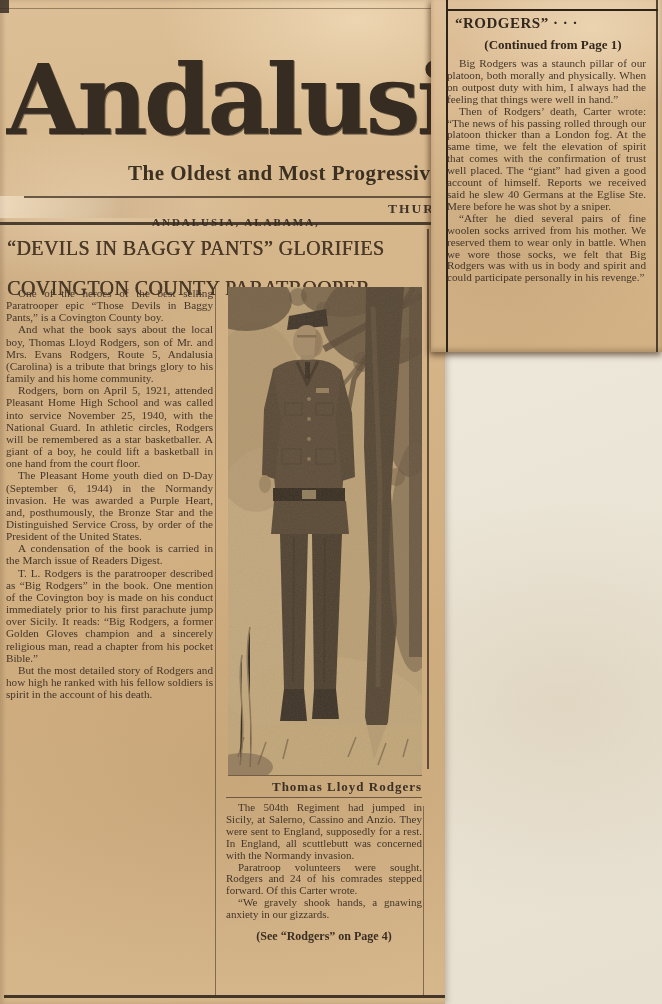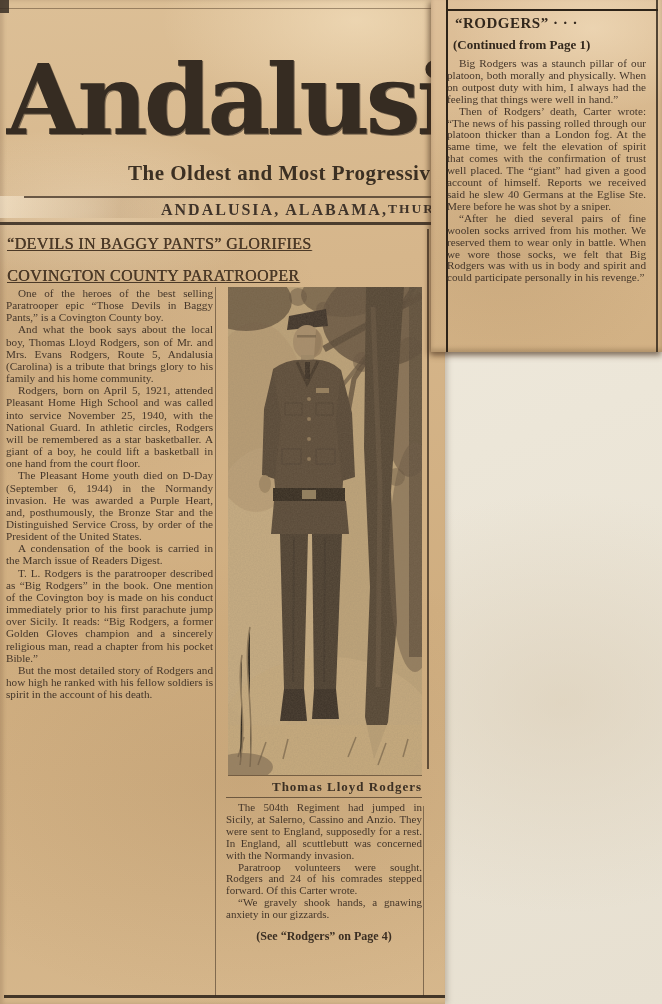--- a/index.html
+++ b/index.html
@@ -29,28 +29,27 @@
     position:absolute;left:6px;top:48px;width:620px;height:112px;overflow:hidden;
     font-family:"DejaVu Serif",serif;font-weight:bold;font-size:97px;line-height:104px;
     letter-spacing:-4px;color:#362c22;white-space:nowrap;
     text-shadow:1px 1px 0 rgba(54,44,34,.55);
   }
   .tagline{
     position:absolute;left:128px;top:161px;white-space:nowrap;
     font-size:21px;color:#3c3023;letter-spacing:.5px;font-weight:bold;
   }
   .rule-thin{position:absolute;left:24px;top:196px;width:421px;height:2px;background:#4a392a;opacity:.8;}
-  .dateline-left{position:absolute;left:152px;top:201px;font-size:16px;letter-spacing:2px;color:#40342a;font-weight:bold;white-space:nowrap;margin-left:9px;}
+  .dateline-left{position:absolute;left:152px;top:216px;font-size:11px;letter-spacing:2px;color:#40342a;font-weight:bold;white-space:nowrap;}
   .dateline-right{position:absolute;left:388px;top:201px;font-size:13.5px;letter-spacing:2px;color:#40342a;font-weight:bold;white-space:nowrap;}
   .rule-thick{position:absolute;left:0px;top:222px;width:445px;height:3px;background:#33281d;opacity:.85;}
   .headline{
     position:absolute;left:7px;top:228px;width:418px;
-    font-size:16px;line-height:32px;color:#4b3927;letter-spacing:.4px;
+    font-size:20px;line-height:40px;color:#4b3927;letter-spacing:.4px;
     text-shadow:.4px 0 0 #4b3927;
-    text-decoration:underline;
   }
   .vrule-headline{position:absolute;left:427px;top:229px;width:2px;height:540px;background:#3c2e20;opacity:.75;}
   .vrule-cols{position:absolute;left:215px;top:287px;width:1px;height:709px;background:#6b5740;opacity:.8;}
   .vrule-midright{position:absolute;left:423px;top:806px;width:1px;height:190px;background:#6b5740;opacity:.8;}
   .rule-bottom{position:absolute;left:4px;top:995px;width:441px;height:3px;background:#33281d;opacity:.9;}
 
   .body-text p{
     margin:0;text-indent:12px;text-align:justify;color:#44362a;
   }
   .col-left{position:absolute;left:6px;top:287px;width:207px;font-size:11.2px;line-height:12.15px;}
@@ -67,21 +66,21 @@
     background:
       radial-gradient(ellipse 200px 120px at 70% 8%, rgba(250,233,203,.5), transparent 70%),
       radial-gradient(ellipse 240px 200px at 30% 70%, rgba(115,80,45,.10), transparent 72%),
       linear-gradient(172deg,#dec09a 0%,#d7b78c 45%,#d2b184 100%);
     box-shadow:-3px 2px 5px rgba(70,45,25,.35), 0 4px 6px rgba(70,45,25,.45), inset 0 -3px 4px rgba(80,55,30,.25);
   }
   .rc-vline-left{position:absolute;left:15px;top:0;width:2px;height:399px;background:#2d2318;}
   .rc-hline-top{position:absolute;left:15px;top:9px;width:212px;height:2px;background:#2d2318;}
   .rc-vline-right{position:absolute;left:225px;top:0;width:2px;height:399px;background:#2d2318;opacity:.8;}
   .rc-title{position:absolute;left:24px;top:15px;font-weight:bold;font-size:15px;color:#33281d;letter-spacing:.5px;}
-  .rc-subtitle{position:absolute;left:22px;top:37px;width:200px;font-weight:bold;font-size:13px;color:#33281d;}
+  .rc-subtitle{position:absolute;left:22px;top:37px;width:200px;text-align:center;font-weight:bold;font-size:13px;color:#33281d;}
   .rc-body{position:absolute;left:16px;top:58px;width:199px;font-size:11.2px;line-height:11.9px;}
 </style>
 </head>
 <body>
 
 <div class="main-clipping">
   <div class="top-edge"></div>
   <div class="corner-mark"></div>
   <div class="crease"></div>
 

